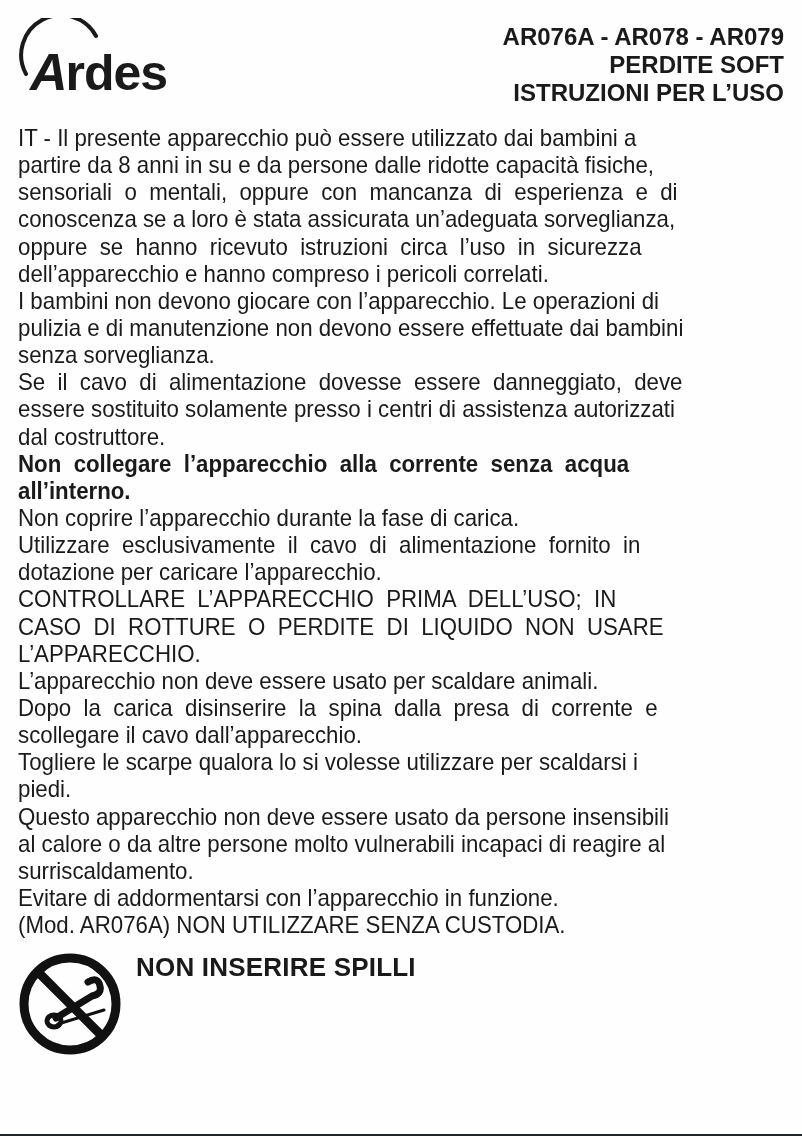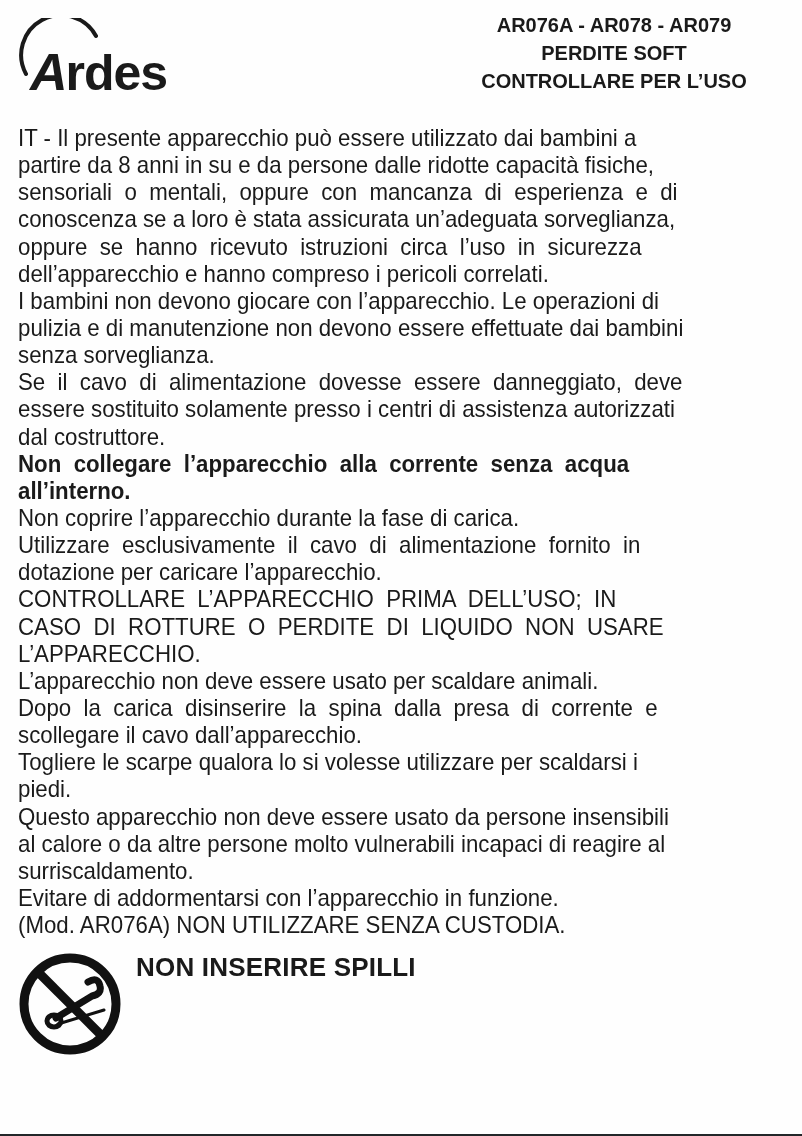--- a/index.html
+++ b/index.html
@@ -35,25 +35,25 @@
       color: #1a1a1a;
     }
     .logo-text .cap {
       font-style: italic;
       font-size: 52px;
       letter-spacing: -2px;
     }
     .header-title {
       position: absolute;
       right: 18px;
-      top: 11px;
+      top: 23px;
       width: 340px;
-      text-align: center;
+      text-align: right;
       font-weight: bold;
-      font-size: 20px;
+      font-size: 24px;
       line-height: 28px;
     }
     .header-title div { white-space: nowrap; }
     .body-text {
       position: absolute;
       left: 18px;
       top: 125px;
       width: 800px;
       font-size: 23.2px;
       line-height: 27.15px;
@@ -94,21 +94,21 @@
 <div class="logo">
   <svg width="180" height="76" viewBox="0 0 180 76" style="position:absolute;left:0;top:0;">
     <path d="M 8 56 A 36 36 0 0 1 78 18" fill="none" stroke="#1a1a1a" stroke-width="4" stroke-linecap="round"></path>
   </svg>
   <div class="logo-text"><span class="cap">A</span><span>rdes</span></div>
 </div>
 
 <div class="header-title">
   <div>AR076A - AR078 - AR079</div>
   <div>PERDITE SOFT</div>
-  <div>CONTROLLARE PER L’USO</div>
+  <div>ISTRUZIONI PER L’USO</div>
 </div>
 
 <div class="body-text" id="body-text">
     <div class="line" style="white-space: pre;">IT - Il presente apparecchio può essere utilizzato dai bambini a</div>
     <div class="line" style="white-space: pre;">partire da 8 anni in su e da persone dalle ridotte capacità fisiche,</div>
     <div class="line" style="white-space: pre;">sensoriali  o  mentali,  oppure  con  mancanza  di  esperienza  e  di</div>
     <div class="line" style="white-space: pre;">conoscenza se a loro è stata assicurata un’adeguata sorveglianza,</div>
     <div class="line" style="white-space: pre;">oppure  se  hanno  ricevuto  istruzioni  circa  l’uso  in  sicurezza</div>
     <div class="line" style="white-space: pre;">dell’apparecchio e hanno compreso i pericoli correlati.</div>
     <div class="line" style="white-space: pre;">I bambini non devono giocare con l’apparecchio. Le operazioni di</div>

